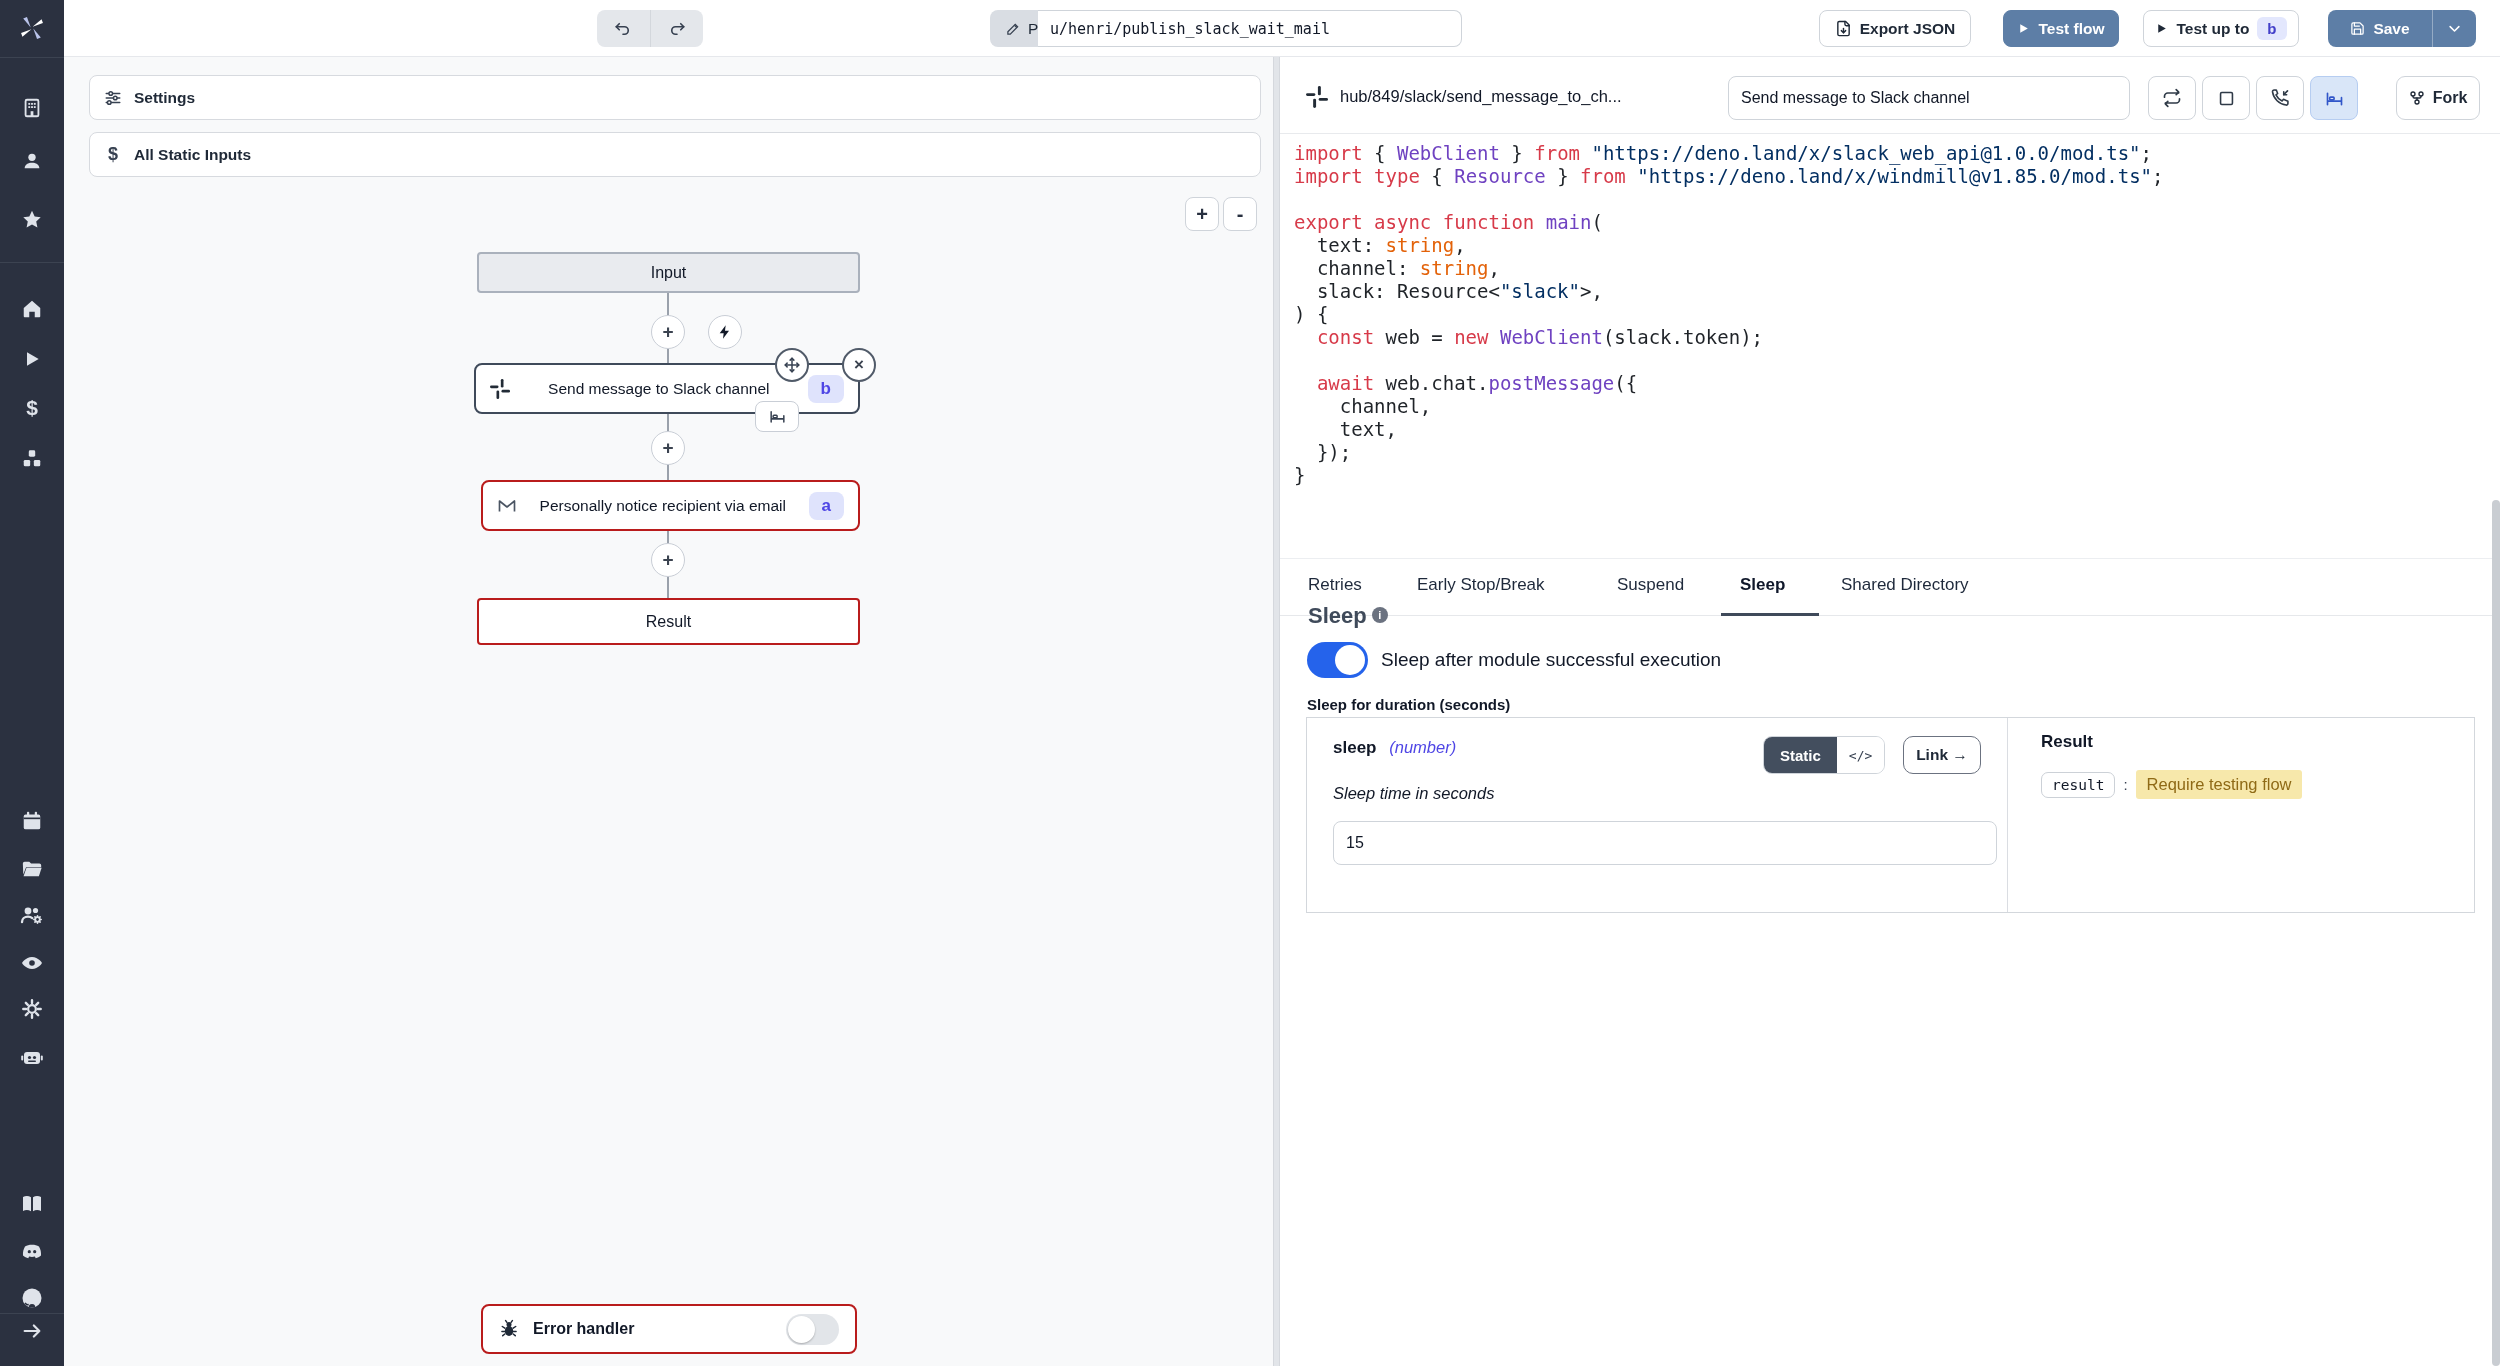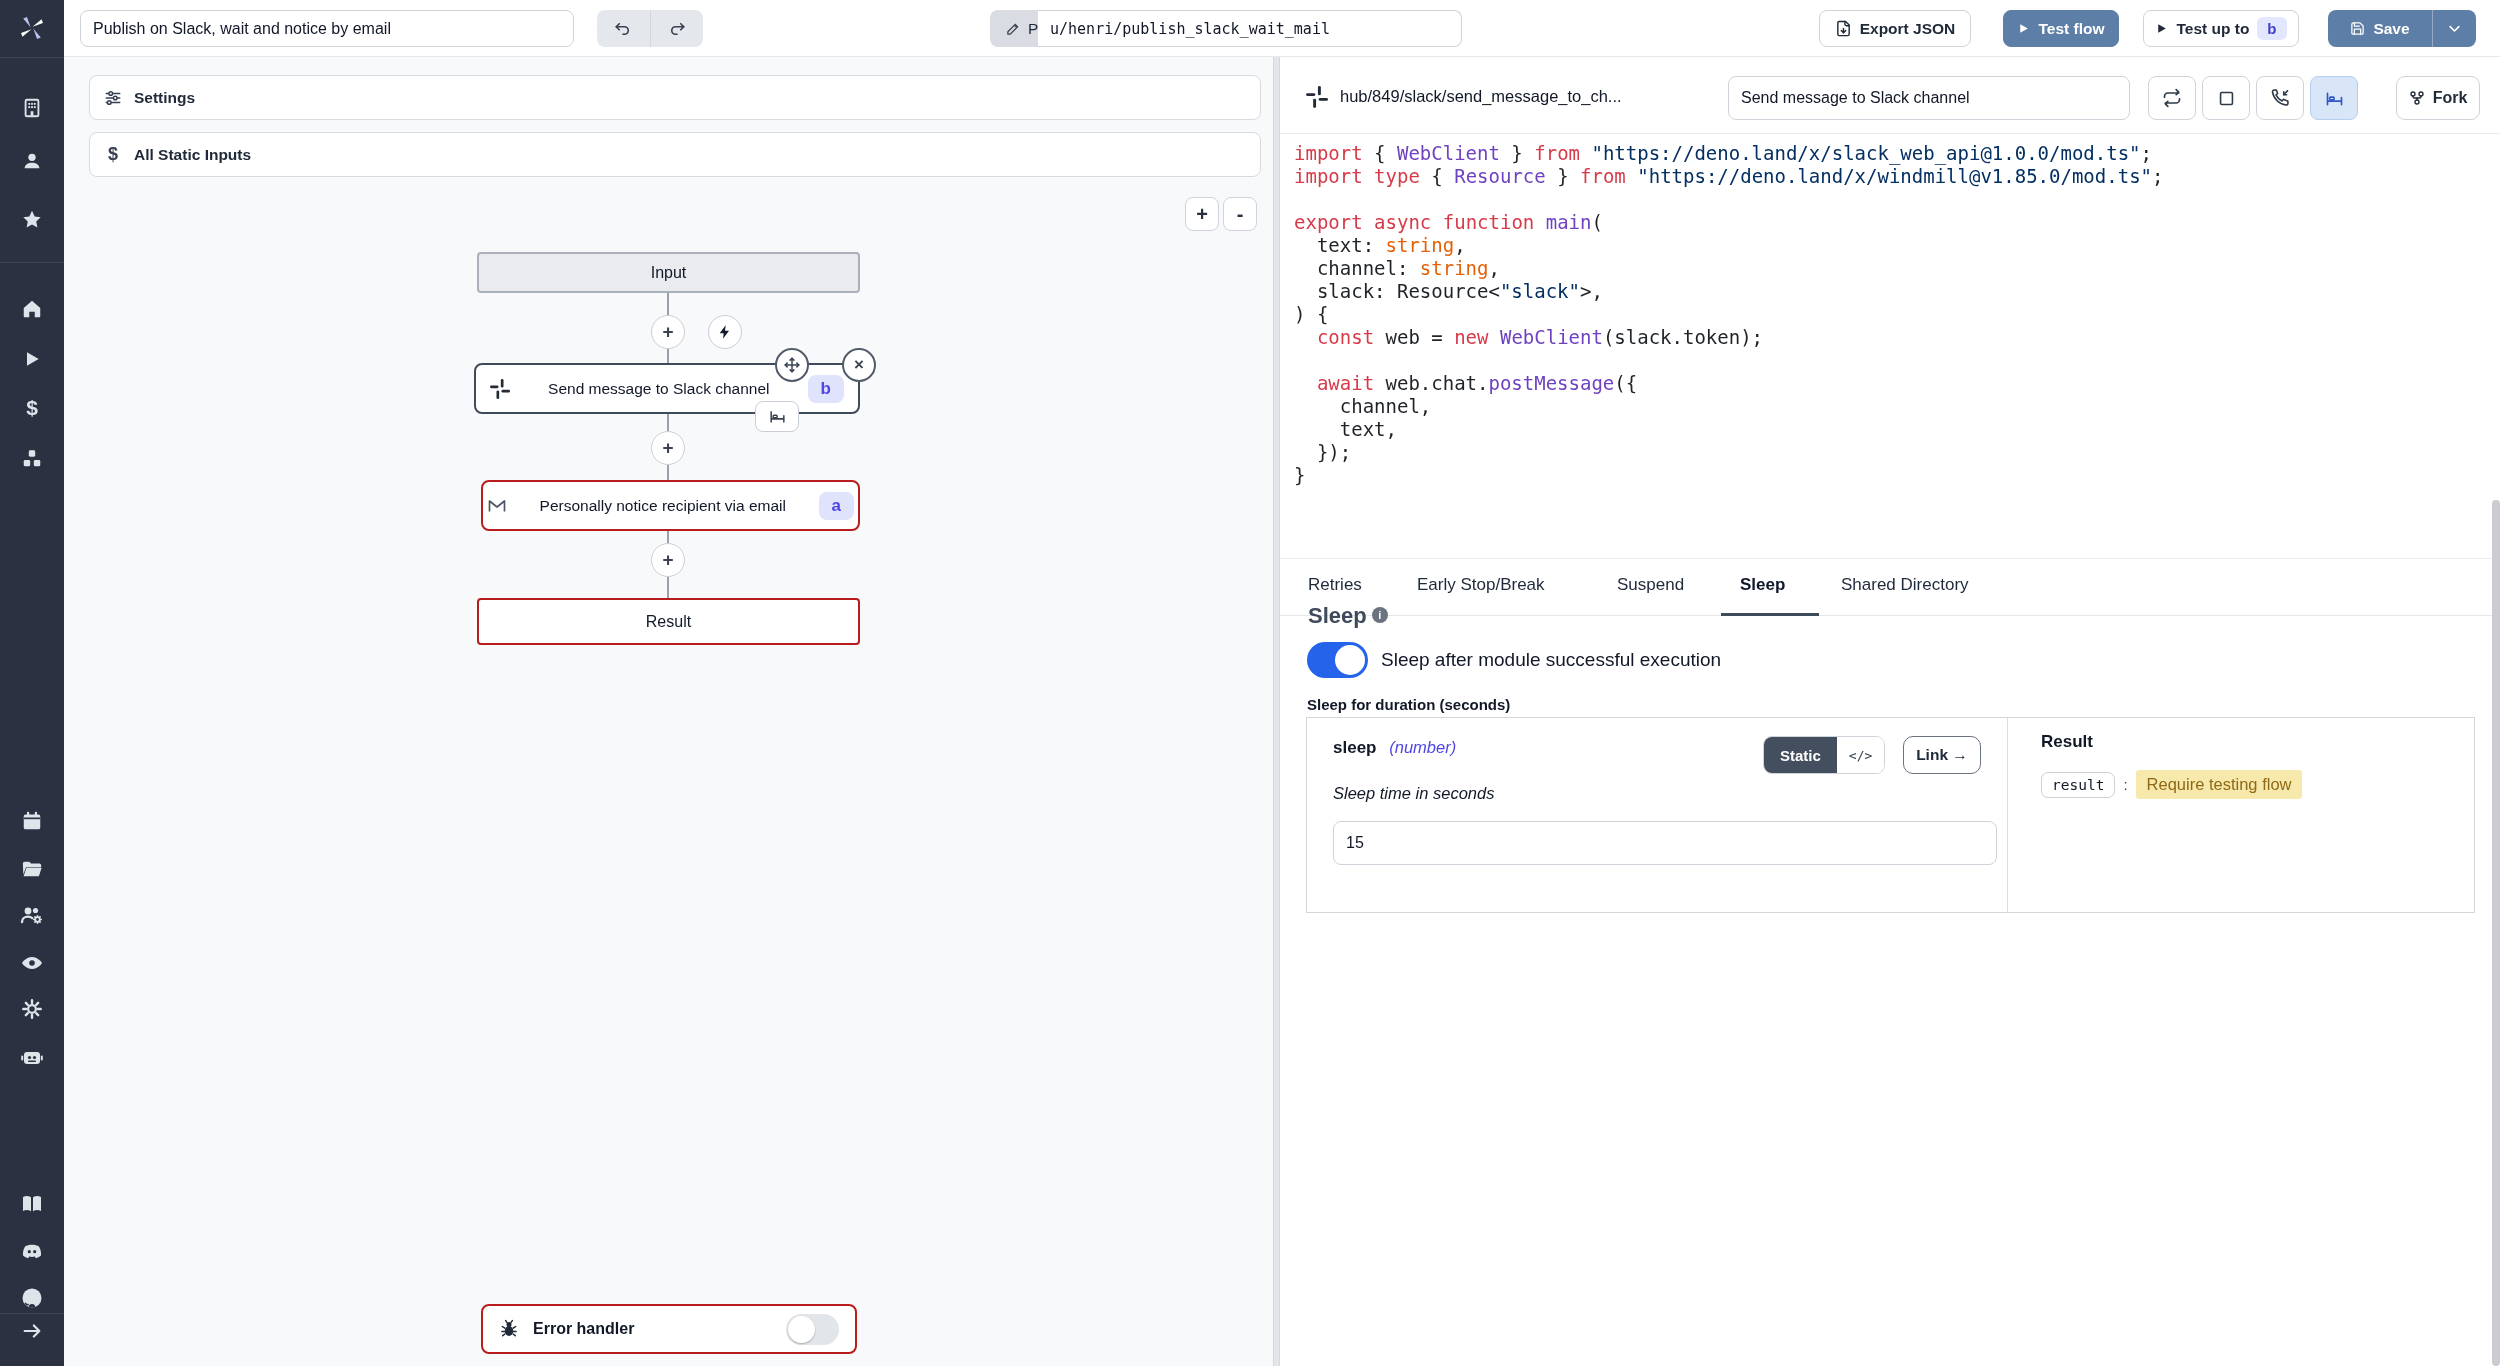--- a/index.html
+++ b/index.html
@@ -198,21 +198,20 @@
     </div>
     <div class="side-div" style="top:1313px"></div>
     <div class="side-ic" style="top:1317px">
       <svg width="22" height="22" viewBox="0 0 24 24" fill="none" stroke="currentColor" stroke-width="2.4" stroke-linecap="round" stroke-linejoin="round">
           <path d="M4 12h16M14 6l6 6-6 6"></path>
         </svg>
     </div>
   </aside>
 
   <header id="topbar" class="abs">
-    <input class="tb-input abs" style="left: 16px; top: 10px; width: 494px; height: 37px;" value="Publish on Slack, wait and notice by email">
 
     <div class="abs" style="left:533px;top:10px;width:106px;height:37px;background:#e4e7eb;border-radius:8px;display:flex;">
       <div style="flex:1;display:flex;align-items:center;justify-content:center;border-right:1px solid #d3d7dc;">
         <svg width="18" height="18" viewBox="0 0 24 24" fill="none" stroke="#374151" stroke-width="2.2" stroke-linecap="round" stroke-linejoin="round">
             <path d="M7 5 3 9l4 4"></path>
             <path d="M3 9h11a5 5 0 0 1 0 10h-2"></path>
           </svg>
       </div>
       <div style="flex:1;display:flex;align-items:center;justify-content:center;">
         <svg width="18" height="18" viewBox="0 0 24 24" fill="none" stroke="#374151" stroke-width="2.2" stroke-linecap="round" stroke-linejoin="round">
@@ -325,21 +324,21 @@
     <div class="pluscirc" style="left:778px;top:291px;border:2px solid #515b69;font-size:17px;">×</div>
     <div class="abs" style="left:691px;top:344px;width:44px;height:31px;background:#fff;border:1px solid #c9ced6;border-radius:8px;display:flex;align-items:center;justify-content:center;cursor:pointer;">
       <svg width="19" height="19" viewBox="0 0 24 24" fill="none" stroke="#374151" stroke-width="1.9" stroke-linecap="round">
           <path d="M4 6v13M4 15h16M20 11v8"></path>
           <rect x="6.5" y="10.5" width="5" height="3" rx="1"></rect>
         </svg>
     </div>
 
     <div class="pluscirc" style="left:587px;top:374px;">+</div>
 
-    <div class="node" style="left:417px;top:423px;width:379px;height:51px;border-radius:8px;padding:0 4px;gap:12px;">
+    <div class="node" style="left:417px;top:423px;width:379px;height:51px;border-radius:8px;padding:0 14px;gap:12px;">
       <svg width="20" height="20" viewBox="0 0 24 24" fill="none" stroke="#4b5563" stroke-width="2" stroke-linejoin="round">
           <path d="M3 18.5V6l9 7.2L21 6v12.5"></path>
           <path d="M3 6h.01M21 6h.01"></path>
         </svg>
       <span style="flex:1;text-align:center;font-size:15.5px;">Personally notice recipient via email</span>
       <span class="node-badge">a</span>
     </div>
 
     <div class="pluscirc" style="left:587px;top:486px;">+</div>
 

